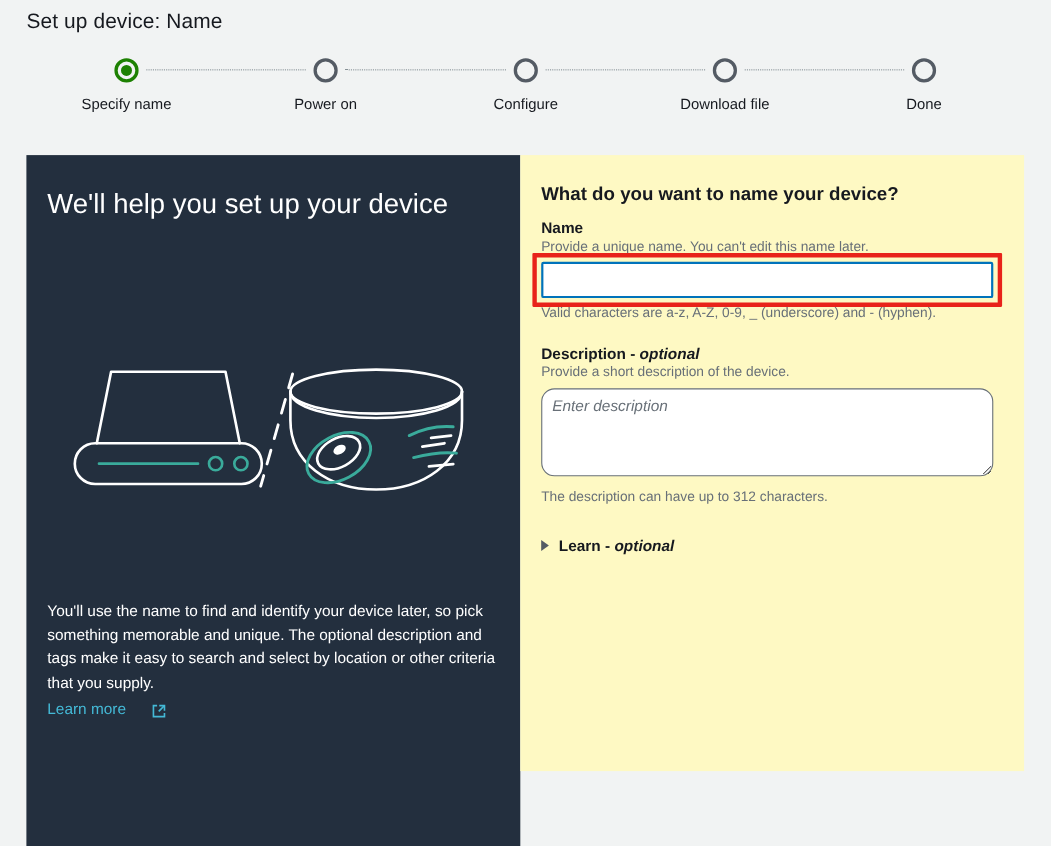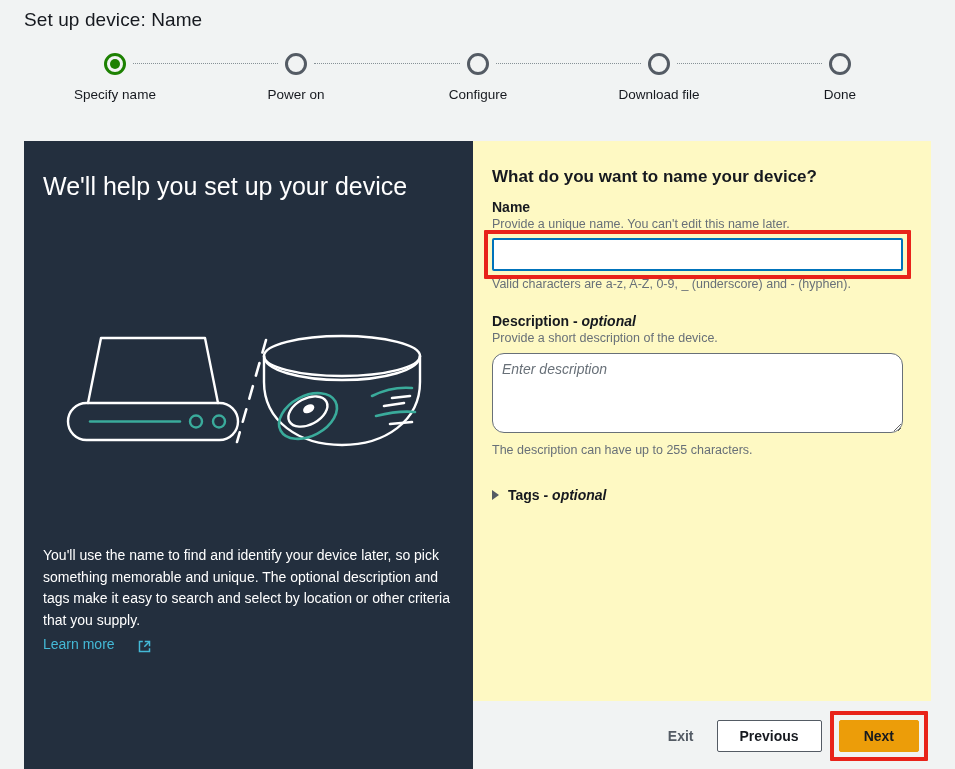--- a/index.html
+++ b/index.html
@@ -269,32 +269,24 @@
         <div class="redbox name"></div>
       </div>
       <div class="field-hint">Valid characters are a-z, A-Z, 0-9, _ (underscore) and - (hyphen).</div>
 
       
       <div class="field-label" style="margin-top:20px">
         <span>Description - </span><span class="optional">optional</span>
       </div>
       <div class="field-desc">Provide a short description of the device.</div>
       <textarea class="textarea" placeholder="Enter description" style=""></textarea>
-      <div class="field-hint">The description can have up to 255 characters.</div>
+      <div class="field-hint">The description can have up to 312 characters.</div>
 
       
       <div class="tags-row">
         <span class="tri"></span>
-        <span class="tags-label"><span>Tags - </span><span class="optional">optional</span></span>
+        <span class="tags-label"><span>Learn - </span><span class="optional">optional</span></span>
       </div>
     </div>
   </div>
 
-  <div class="footer">
-    <button class="btn-link">Exit</button>
-    <button class="btn-normal">Previous</button>
-    <div class="next-holder">
-      <button class="btn-primary">Next</button>
-      <div class="redbox next"></div>
-    </div>
-  </div>
 
 </div>
 
 </body></html>

